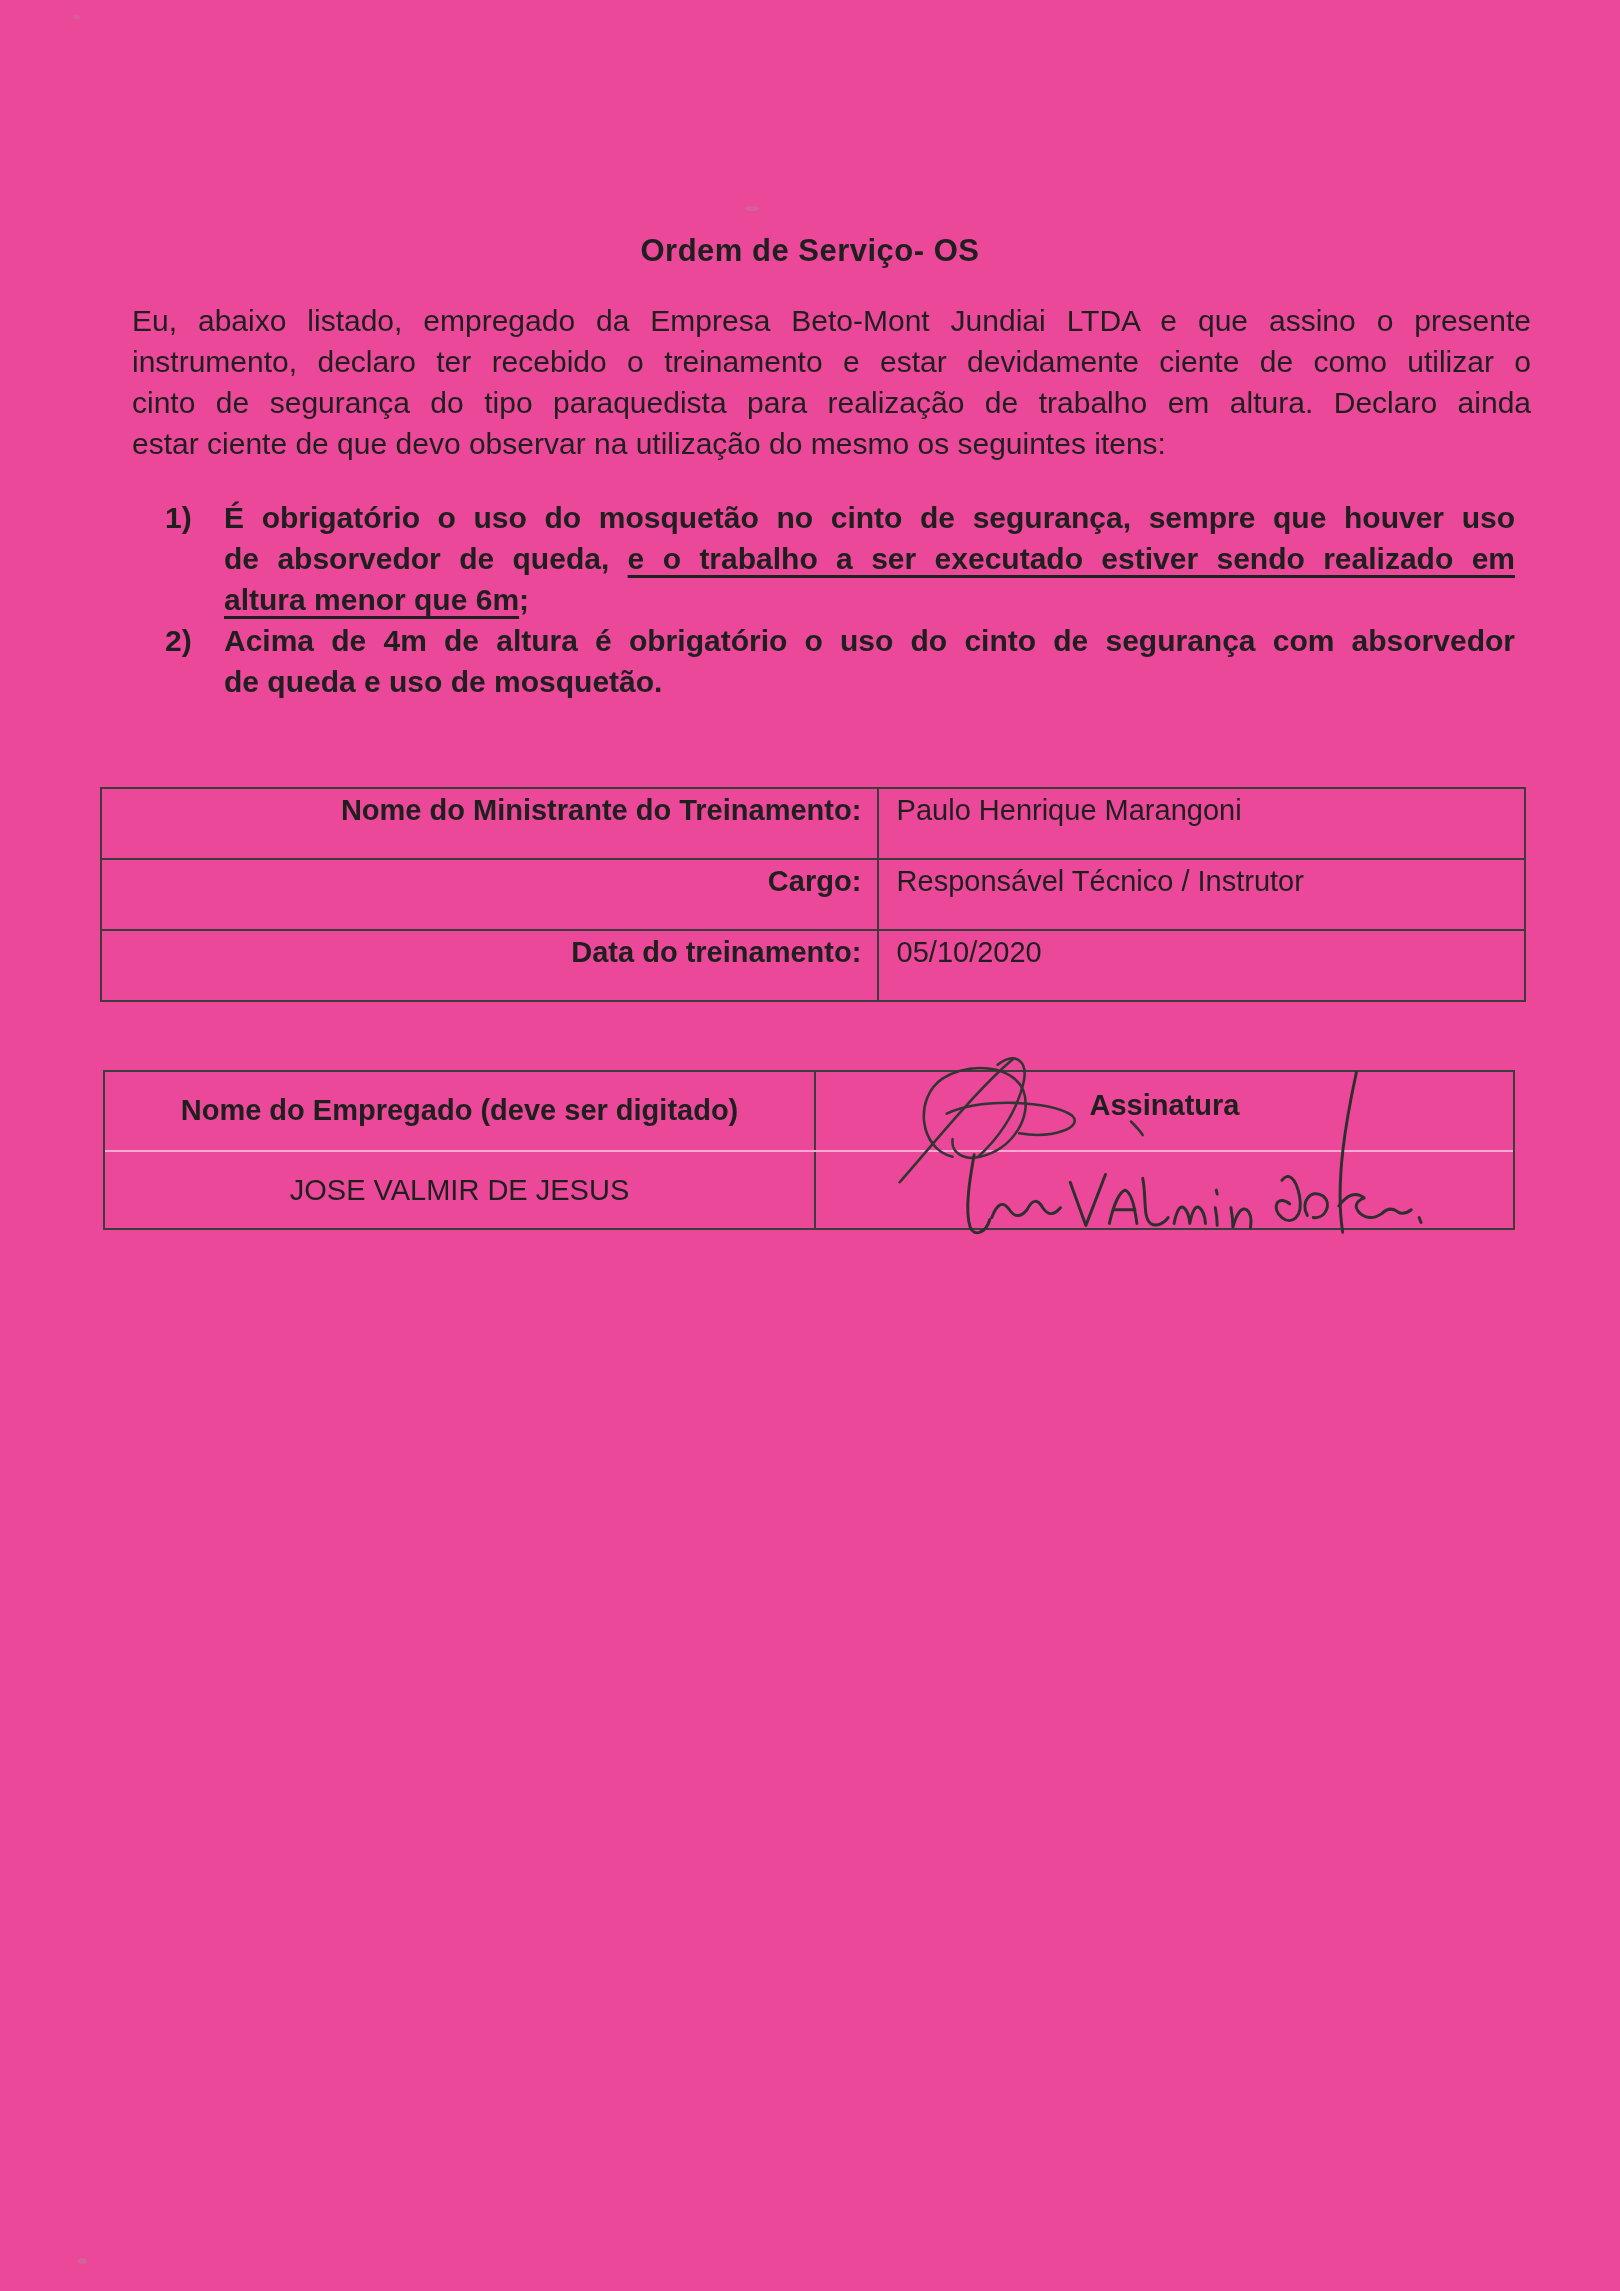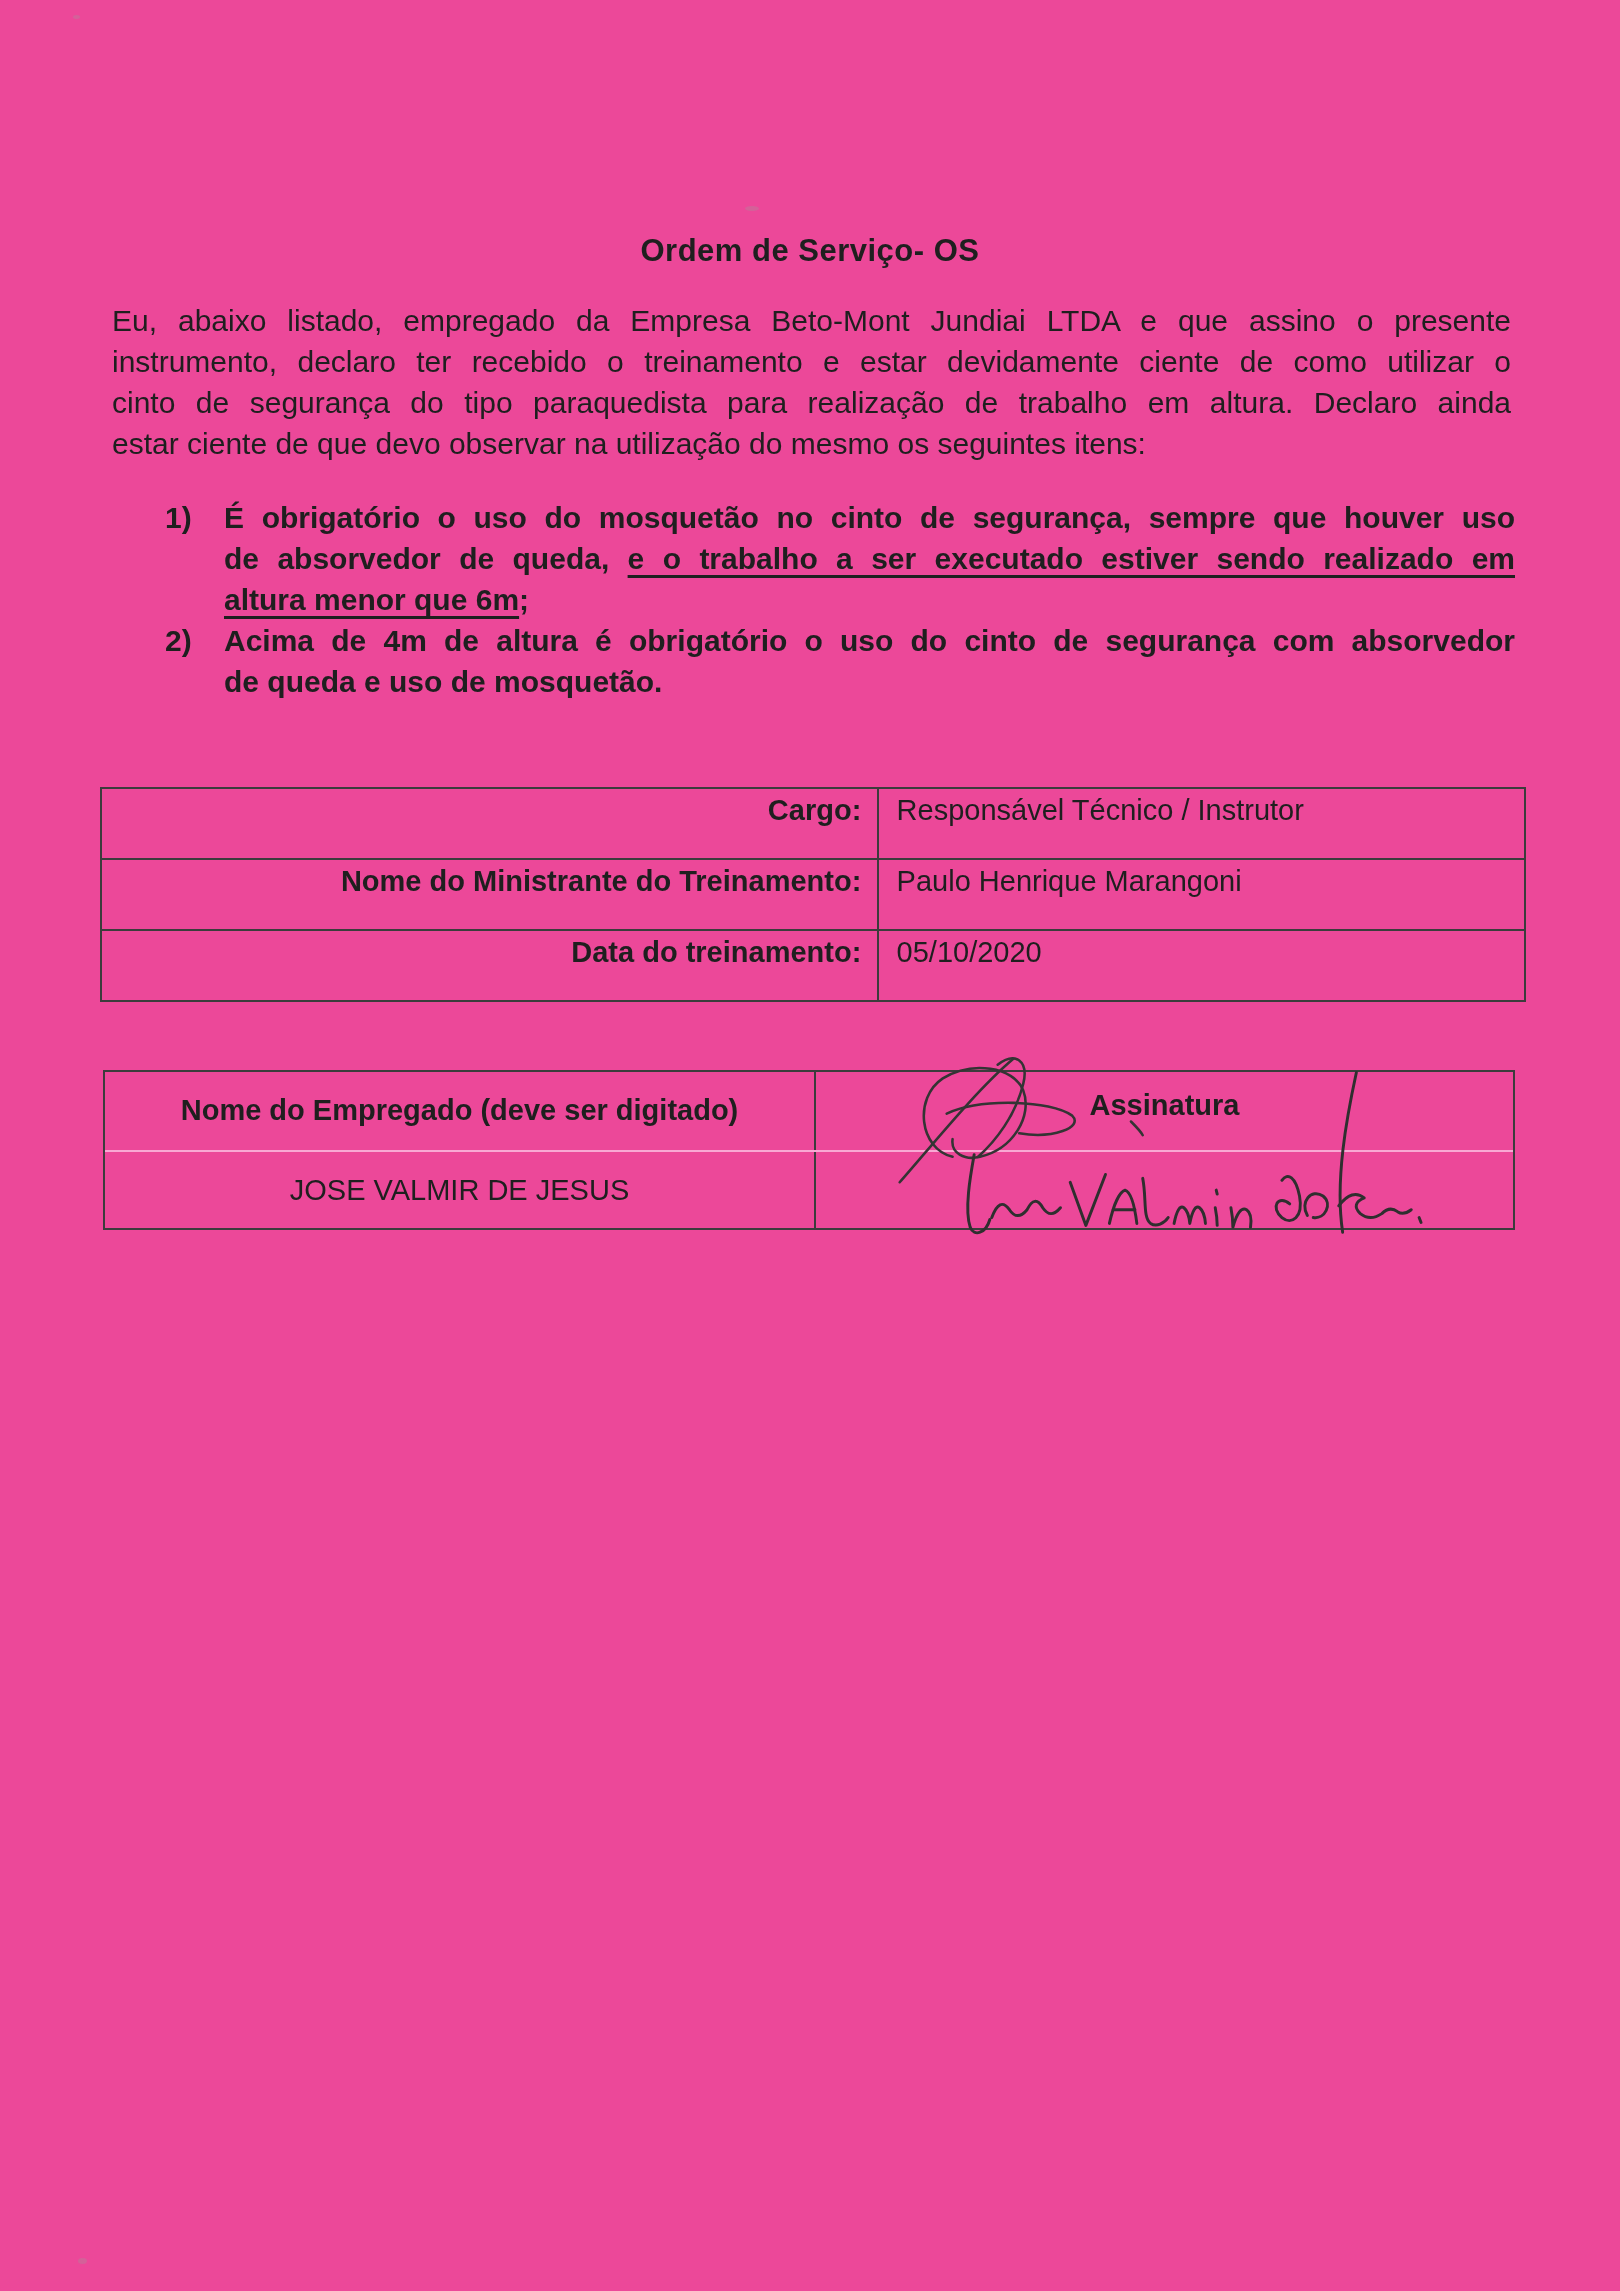--- a/index.html
+++ b/index.html
@@ -18,21 +18,21 @@
     left: 0;
     width: 100%;
     text-align: center;
     font-size: 31px;
     font-weight: bold;
     letter-spacing: 0.5px;
   }
   .intro {
     position: absolute;
     top: 300px;
-    left: 112px;
+    left: 132px;
     width: 1399px;
     font-size: 30px;
     line-height: 41px;
   }
   .jline { text-align: justify; text-align-last: justify; }
   .nline { text-align: left; }
   .olist {
     position: absolute;
     top: 497px;
     left: 165px;
@@ -141,26 +141,26 @@
       <span class="onum">2)</span>
       <div class="obody">
         <div class="jline">Acima de 4m de altura é obrigatório o uso do cinto de segurança com absorvedor</div>
         <div class="nline">de queda e uso de mosquetão.</div>
       </div>
     </div>
   </div>
 
   <div class="t1">
     <div class="t1-row">
+      <div class="t1-label">Nome do Ministrante do Treinamento:</div>
+      <div class="t1-value">Paulo Henrique Marangoni</div>
+    </div>
+    <div class="t1-row">
       <div class="t1-label">Cargo:</div>
       <div class="t1-value">Responsável Técnico / Instrutor</div>
-    </div>
-    <div class="t1-row">
-      <div class="t1-label">Nome do Ministrante do Treinamento:</div>
-      <div class="t1-value">Paulo Henrique Marangoni</div>
     </div>
     <div class="t1-row">
       <div class="t1-label">Data do treinamento:</div>
       <div class="t1-value">05/10/2020</div>
     </div>
   </div>
 
   <div class="t2">
     <div class="t2-row hdr">
       <div class="t2-name bold">Nome do Empregado (deve ser digitado)</div>

